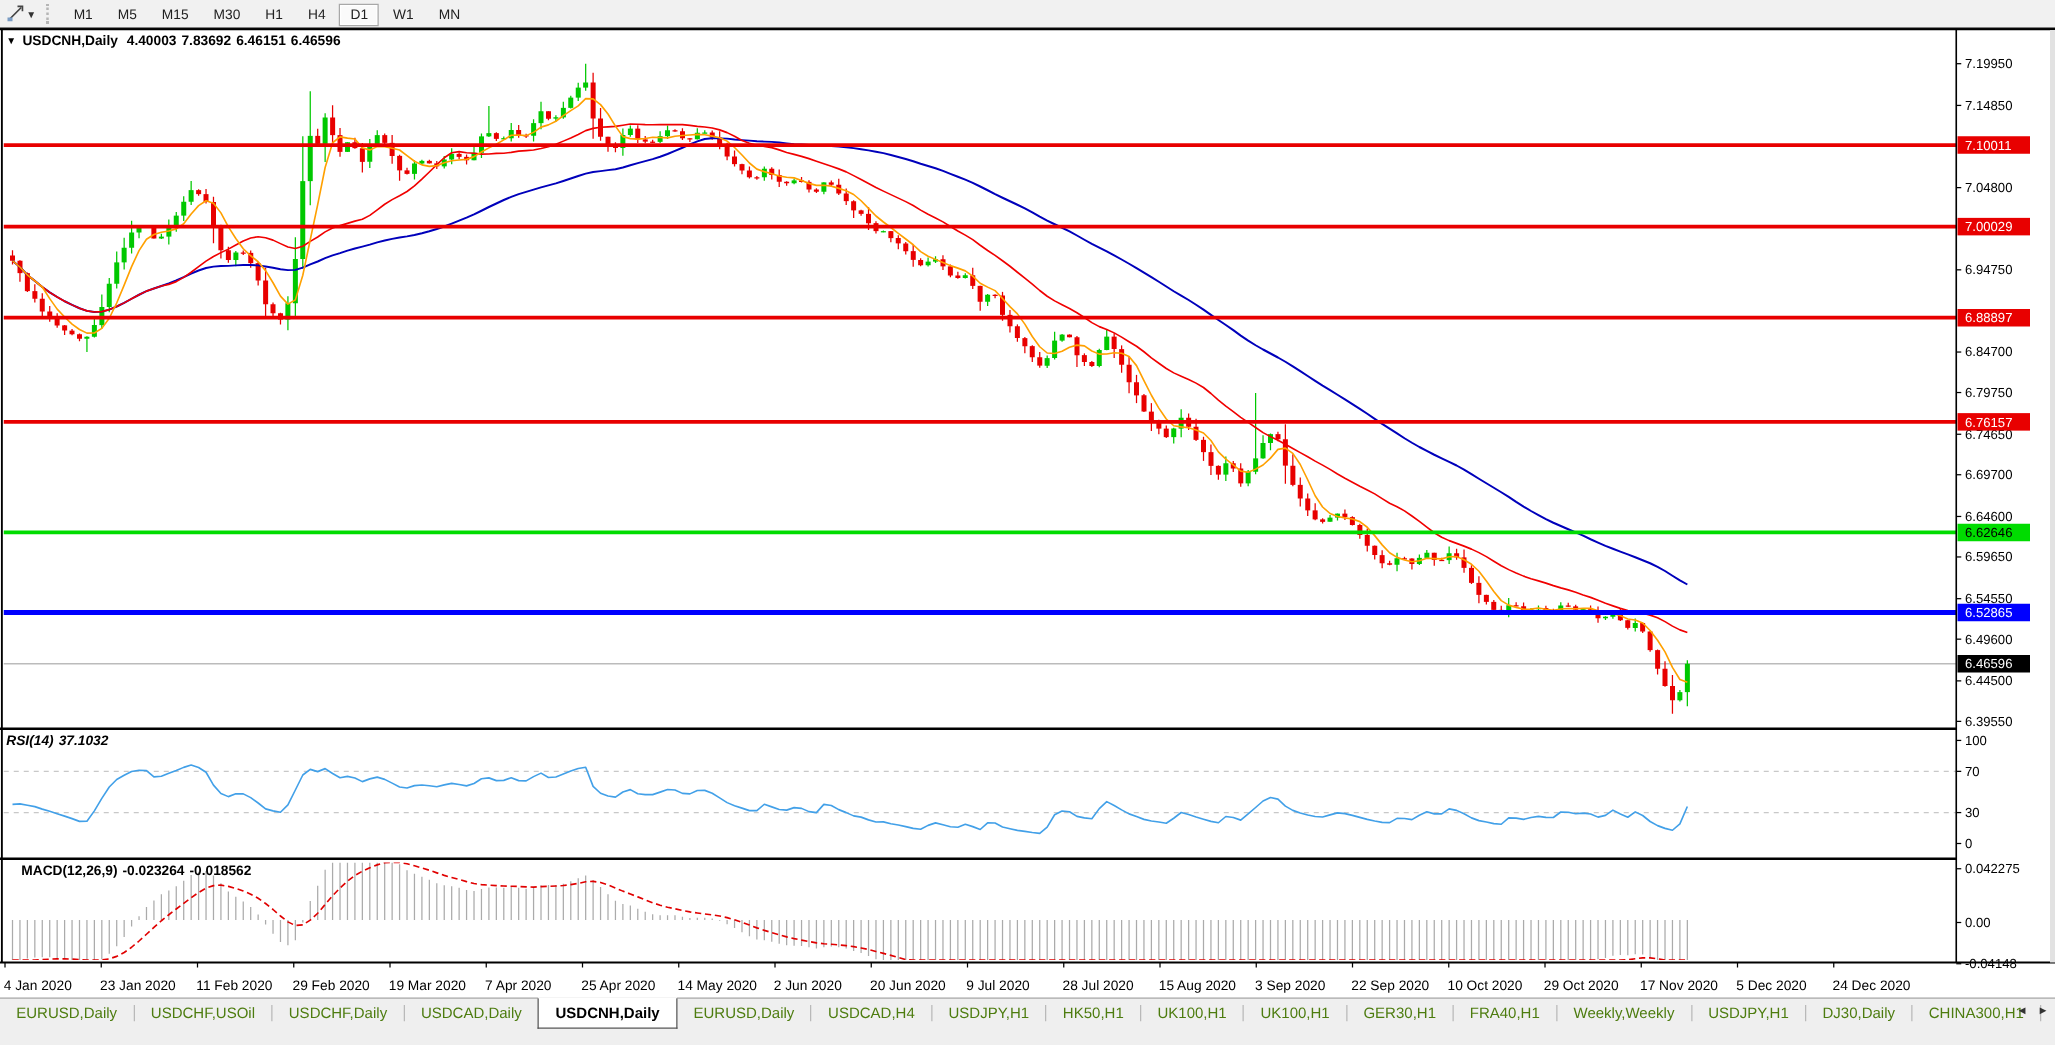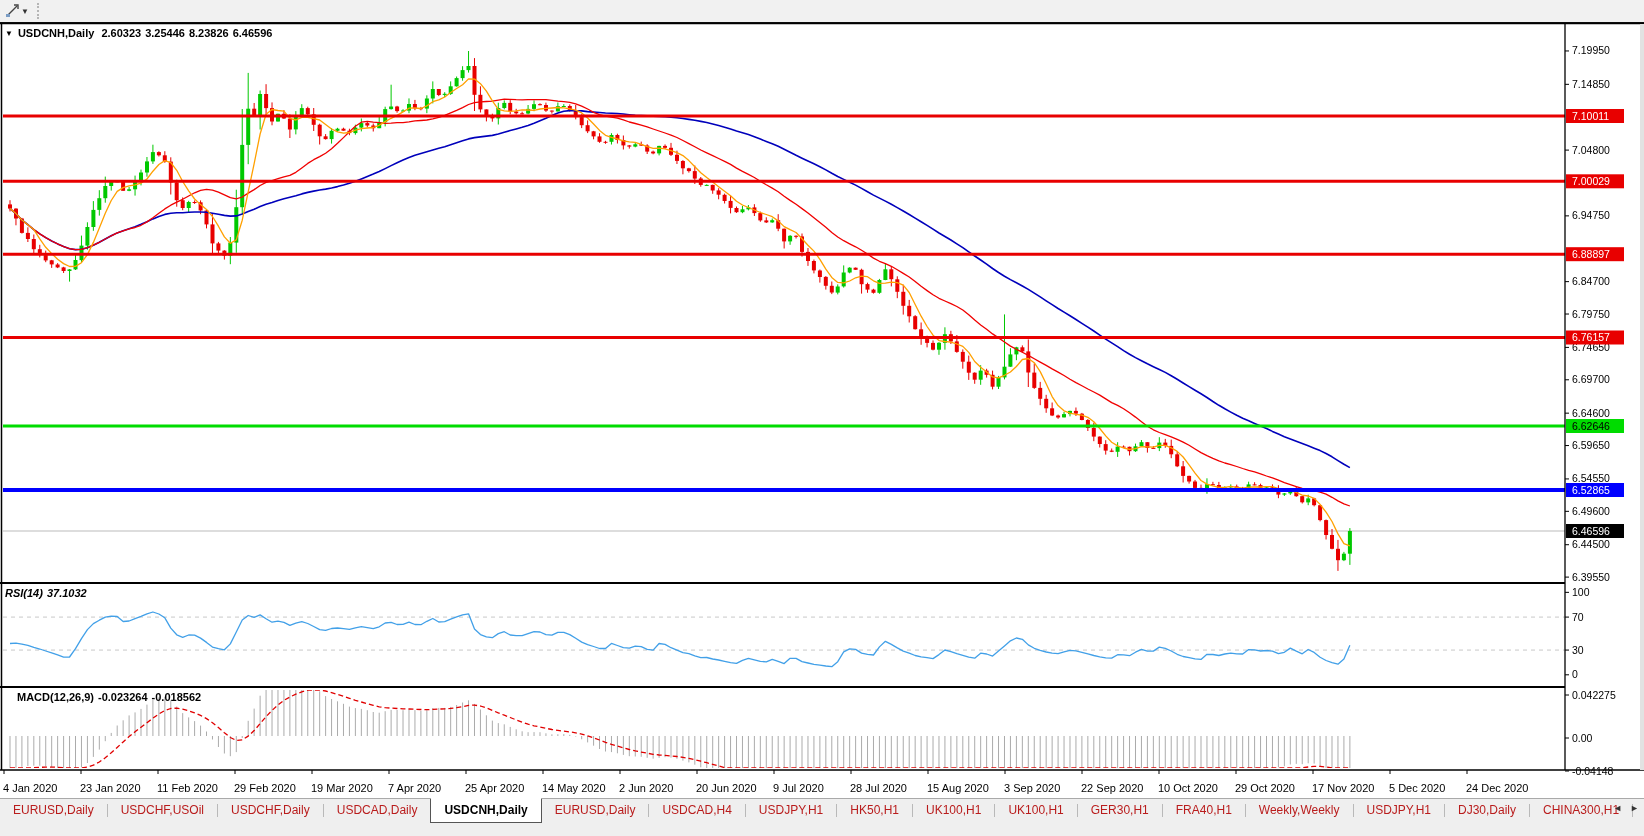--- a/index.html
+++ b/index.html
@@ -15,41 +15,42 @@
   .tfbtn.active{background:#fafafa;border:1px solid #a8a8a8;box-shadow:inset 0 0 0 1px #fff;}
   
   .overlay{position:absolute;z-index:5;color:#000;font-size:11px;font-weight:600;white-space:nowrap;}
   .overlay .tri{font-size:8px;margin-right:5px;vertical-align:1px;}
   .overlay span{margin-right:4px;}
   #chart-stage{position:absolute;left:0;top:0;width:1644px;height:624px;z-index:1;}
   #right-strip{position:absolute;left:1640px;top:24px;width:4px;height:746px;background:#e2e2e2;z-index:2;}
   
   #tabbar{position:absolute;left:0;top:798px;width:1644px;height:38px;background:#efefef;
           border-top:1px solid #a9a9a9;display:flex;align-items:flex-start;z-index:6;}
-  .tab{height:22px;line-height:22px;padding:0 13px;font-size:12px;color:#b91c1c;cursor:pointer;white-space:nowrap;}
+  .tab{height:22px;line-height:22px;padding:0 13px;font-size:12px;color:#4d7c0f;cursor:pointer;white-space:nowrap;}
   .tab.active{background:#fff;color:#000;font-weight:bold;border:1px solid #555;border-top:1px solid #fff;margin-top:-1px;height:23px;}
   .tabsep{width:1px;height:13px;background:#b9b9b9;margin-top:5px;}
   #tabscroll{position:absolute;right:3px;top:3px;display:flex;gap:4px;}
   #tabscroll span{font-size:9px;color:#333;cursor:pointer;padding:1px 2px;}
 </style>
 </head>
 <body>
 
 <div id="app">
 
   <div id="toolbar">
     <span class="toolicon">
       <svg width="14" height="14" viewBox="0 0 14 14">
         <path d="M2 12 L7 7 M7 7 L12 2" stroke="#444" stroke-width="1.4" fill="none"></path>
         <path d="M9 1 L13 1 L13 5" stroke="#444" stroke-width="1.4" fill="none"></path>
         <rect x="1" y="10" width="4" height="3" fill="#7a9cc4"></rect>
       </svg>
     </span>
     <span class="caret">▼</span>
     <span class="drag-handle"></span>
+    <div id="tfbtns"><span class="tfbtn">M1</span><span class="tfbtn">M5</span><span class="tfbtn">M15</span><span class="tfbtn">M30</span><span class="tfbtn">H1</span><span class="tfbtn">H4</span><span class="tfbtn active">D1</span><span class="tfbtn">W1</span><span class="tfbtn">MN</span></div>
   </div>
 
   <div id="chart-stage">
     <svg id="chart-svg" width="1644" height="836">
         <defs>
  <clipPath id="cpM">
             <rect x="3" y="26" width="1562" height="555"></rect>
           </clipPath>
  <clipPath id="cpR">
             <rect x="3" y="586" width="1562" height="98"></rect>
@@ -857,21 +858,21 @@
         <line x1="1390" y1="770" x2="1390" y2="774" stroke="#000" stroke-width="1"></line>
         <text x="1389" y="792" font-size="11" fill="#000">5 Dec 2020</text>
         <line x1="1467" y1="770" x2="1467" y2="774" stroke="#000" stroke-width="1"></line>
         <text x="1466" y="792" font-size="11" fill="#000">24 Dec 2020</text>
       </svg>
   </div>
   <div id="right-strip"></div>
 
   <div class="overlay" style="left:5px;top:27px;">
     <span class="tri">▼</span><span>USDCNH,Daily</span>
-    <span>2.60323</span><span>3.25446</span><span>8.23826</span><span>6.46596</span>
+    <span>4.40003</span><span>7.83692</span><span>6.46151</span><span>6.46596</span>
   </div>
 
   <div class="overlay" style="left:5px;top:587px;font-style:italic;">
     <span>RSI(14)</span><span>37.1032</span>
   </div>
 
   <div class="overlay" style="left:17px;top:691px;">
     <span>MACD(12,26,9)</span><span>-0.023264</span><span>-0.018562</span>
   </div>
 

